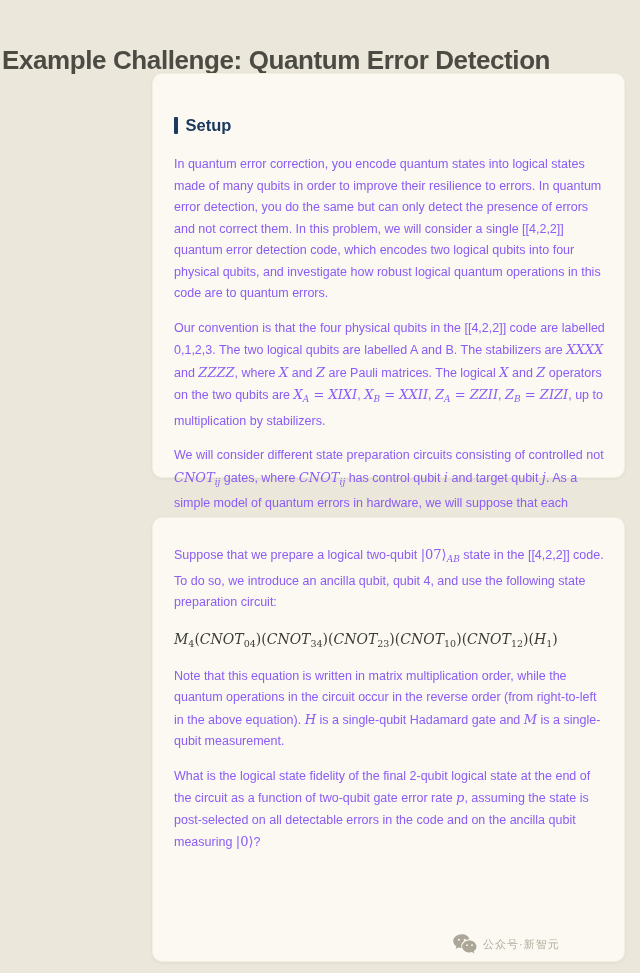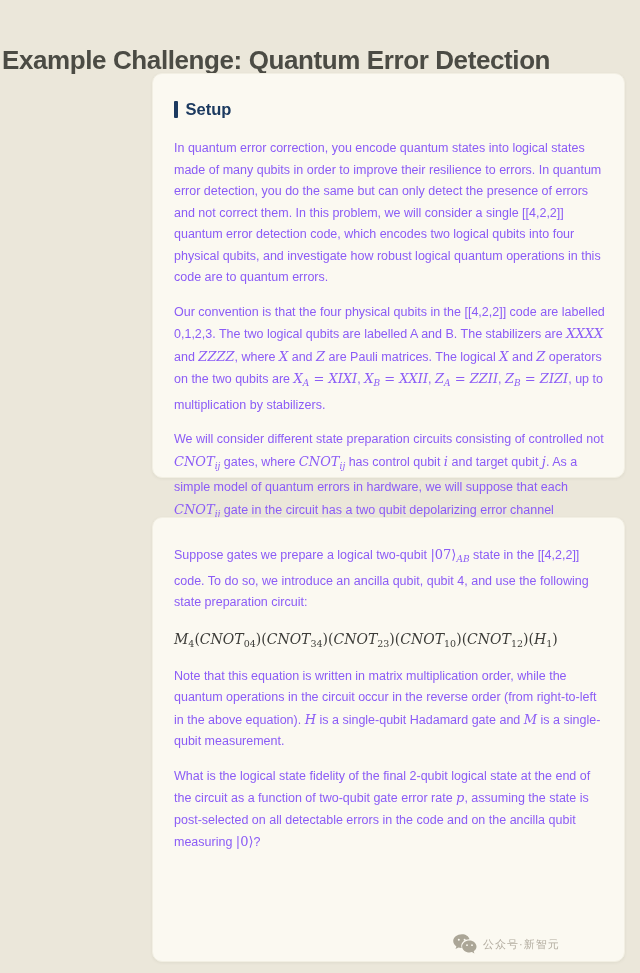--- a/index.html
+++ b/index.html
@@ -17,21 +17,21 @@
   }
   .card{
     position:absolute;left:152px;width:473px;box-sizing:border-box;
     background:#fbf9f1;border:1px solid #f2efe3;border-radius:10px;
     box-shadow:0 1px 3px rgba(90,85,70,.08);
     padding:26px 19px 0 21px;
   }
   #card-setup{top:73px;height:405px;}
   #card-challenge{top:517px;height:445px;}
   .section-heading{
-    display:flex;align-items:center;margin:0 0 19px 0;
+    display:flex;align-items:center;margin:16px 0 19px 0;
     color:#1c3a60;font-size:16.5px;font-weight:700;
   }
   .heading-bar{width:3.5px;height:17px;background:#1c3a60;border-radius:1px;margin-right:8px;flex:none;}
   .para{
     font-size:12.5px;line-height:21.5px;color:#8b5cf6;
     margin:0 0 13px 0;
   }
   .math{font-family:"DejaVu Serif","DejaVu Sans",serif;font-style:italic;font-size:13px;}
   .math.up{font-style:normal;}
   .msub{font-size:9px;vertical-align:-3px;}
@@ -57,21 +57,21 @@
   <div class="section-heading">
     <span class="heading-bar"></span>
     <span>Setup</span>
   </div>
   <p class="para"><span>In quantum error correction, you encode quantum states into logical states made of many qubits in order to improve their resilience to errors. In quantum error detection, you do the same but can only detect the presence of errors and not correct them. In this problem, we will consider a single [[4,2,2]] quantum error detection code, which encodes two logical qubits into four physical qubits, and investigate how robust logical quantum operations in this code are to quantum errors.</span></p>
   <p class="para"><span>Our convention is that the four physical qubits in the [[4,2,2]] code are labelled 0,1,2,3. The two logical qubits are labelled A and B. The stabilizers are </span><span class="math">XXXX</span><span> and </span><span class="math">ZZZZ</span><span>, where </span><span class="math">X</span><span> and </span><span class="math">Z</span><span> are Pauli matrices. The logical </span><span class="math">X</span><span> and </span><span class="math">Z</span><span> operators on the two qubits are </span><span class="math">X</span><span class="math msub">A</span><span class="math up"> = </span><span class="math">XIXI</span><span>, </span><span class="math">X</span><span class="math msub">B</span><span class="math up"> = </span><span class="math">XXII</span><span>, </span><span class="math">Z</span><span class="math msub">A</span><span class="math up"> = </span><span class="math">ZZII</span><span>, </span><span class="math">Z</span><span class="math msub">B</span><span class="math up"> = </span><span class="math">ZIZI</span><span>, up to multiplication by stabilizers.</span></p>
   <p class="para"><span>We will consider different state preparation circuits consisting of controlled not </span><span class="math">CNOT</span><span class="math msub">ij</span><span> gates, where </span><span class="math">CNOT</span><span class="math msub">ij</span><span> has control qubit </span><span class="math">i</span><span> and target qubit </span><span class="math">j</span><span>. As a simple model of quantum errors in hardware, we will suppose that each </span><span class="math">CNOT</span><span class="math msub">ij</span><span> gate in the circuit has a two qubit depolarizing error channel following it that produces one of the 15 non-identity two-qubit Paulis with equal probability </span><span class="math">p</span><span class="math up">/15</span><span>. The probability </span><span class="math">p</span><span> indicates the probability of an error in a single two-qubit gate. We will assess the logical infidelity of certain state preparation protocols as a function of the physical infidelity </span><span class="math">p</span><span>.</span></p>
 </section>
 
 <section class="card" id="card-challenge">
-  <p class="para"><span>Suppose gates we prepare a logical two-qubit </span><span class="math up">|07⟩</span><span class="math msub">AB</span><span> state in the [[4,2,2]] code. To do so, we introduce an ancilla qubit, qubit 4, and use the following state preparation circuit:</span></p>
+  <p class="para"><span>Suppose that we prepare a logical two-qubit </span><span class="math up">|07⟩</span><span class="math msub">AB</span><span> state in the [[4,2,2]] code. To do so, we introduce an ancilla qubit, qubit 4, and use the following state preparation circuit:</span></p>
   <div class="equation"><span class="math">M</span><span class="math up msub">4</span><span class="math up">(</span><span class="math">CNOT</span><span class="math up msub">04</span><span class="math up">)(</span><span class="math">CNOT</span><span class="math up msub">34</span><span class="math up">)(</span><span class="math">CNOT</span><span class="math up msub">23</span><span class="math up">)(</span><span class="math">CNOT</span><span class="math up msub">10</span><span class="math up">)(</span><span class="math">CNOT</span><span class="math up msub">12</span><span class="math up">)(</span><span class="math">H</span><span class="math up msub">1</span><span class="math up">)</span></div>
   <p class="para"><span>Note that this equation is written in matrix multiplication order, while the quantum operations in the circuit occur in the reverse order (from right-to-left in the above equation). </span><span class="math">H</span><span> is a single-qubit Hadamard gate and </span><span class="math">M</span><span> is a single-qubit measurement.</span></p>
   <p class="para"><span>What is the logical state fidelity of the final 2-qubit logical state at the end of the circuit as a function of two-qubit gate error rate </span><span class="math">p</span><span>, assuming the state is post-selected on all detectable errors in the code and on the ancilla qubit measuring </span><span class="math up">|0⟩</span><span>?</span></p>
 
 </section>
 
 <div class="watermark">
   <svg class="watermark-icon" width="26" height="22" viewBox="0 0 26 22">
     <path fill="#aba697" d="M10 1.2C5.1 1.2 1.2 4.3 1.2 8.1c0 2.2 1.3 4.2 3.2 5.4l-.9 2.6 3-1.5c1 .3 1.8.4 2.7.4h.5c-.3-.7-.4-1.4-.4-2.2 0-3.7 3.5-6.6 7.8-6.6h.4C16.8 3.2 13.7 1.2 10 1.2z"></path>
     <circle cx="6.8" cy="6.7" r="1" fill="#fbf9f1"></circle>

